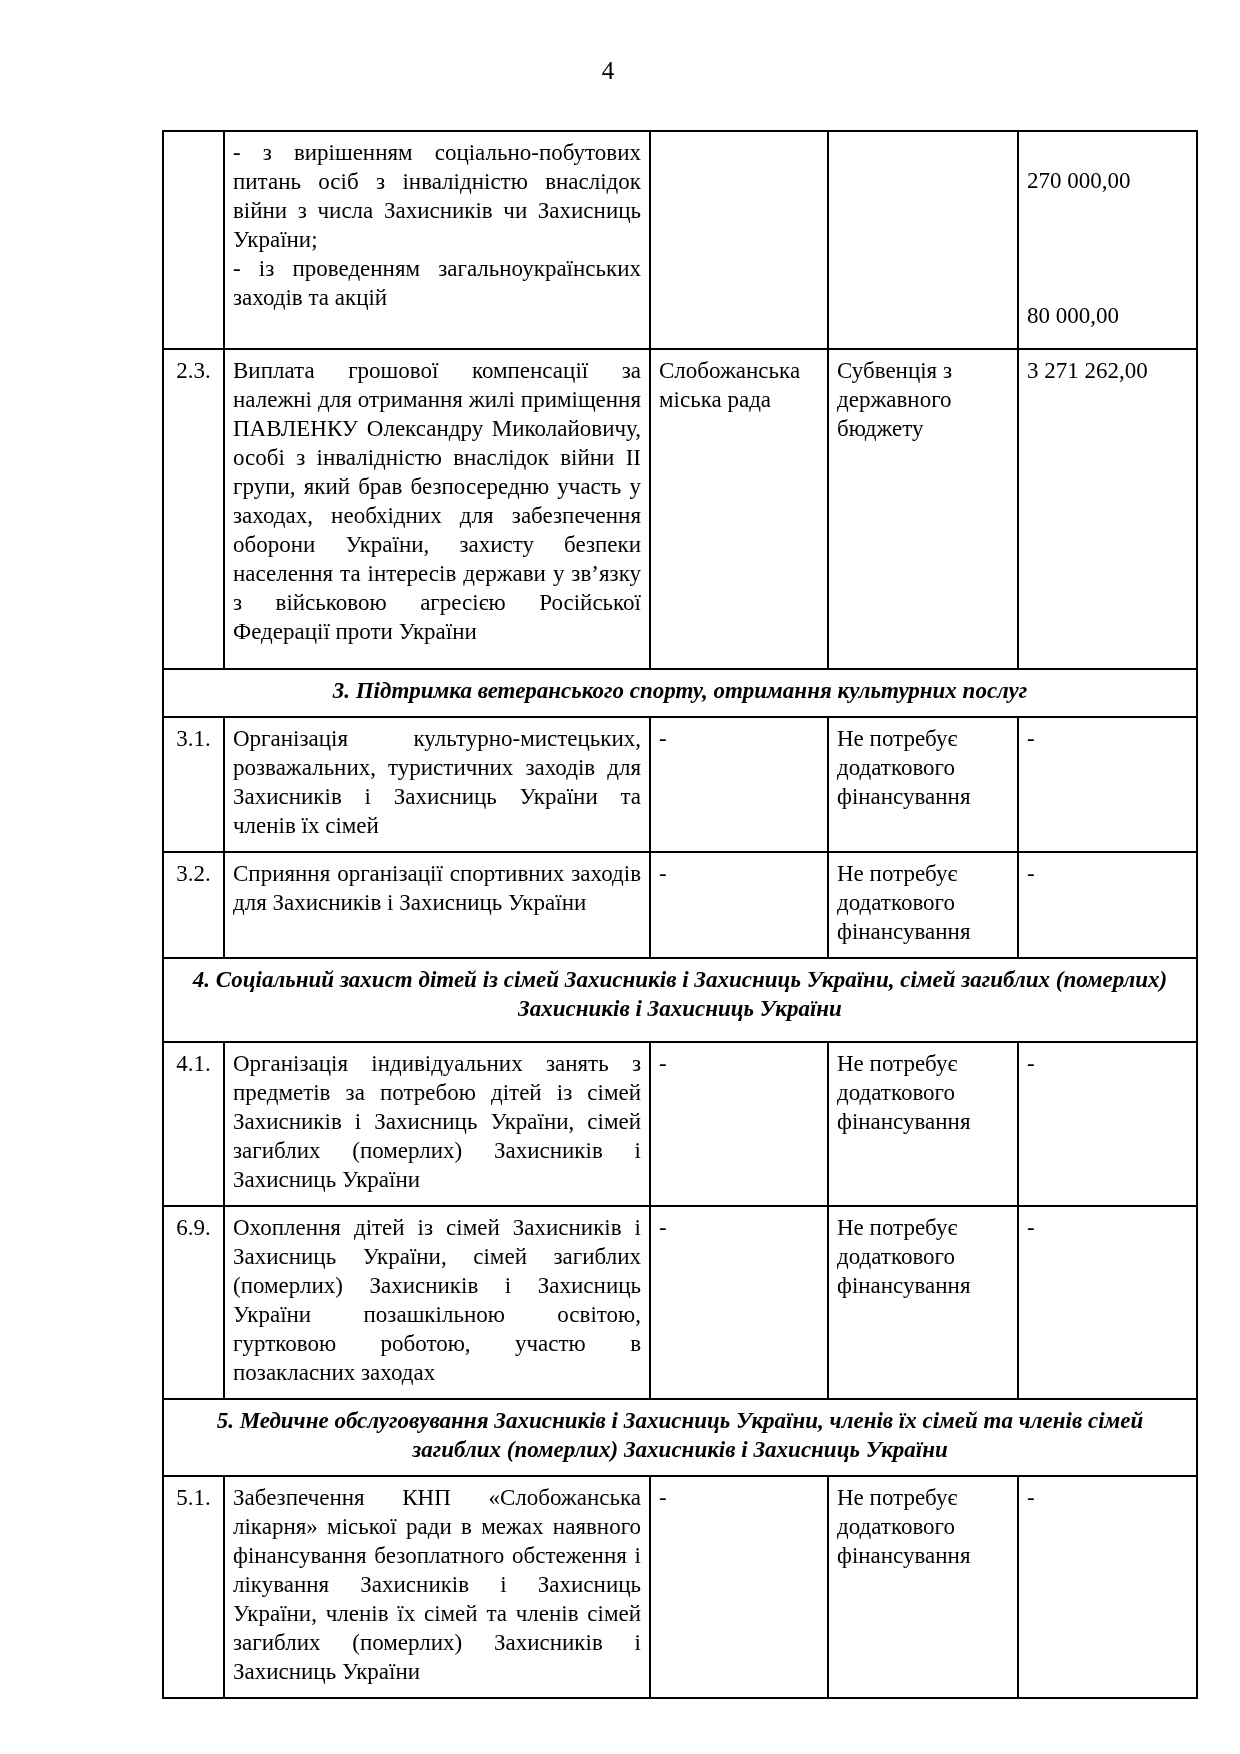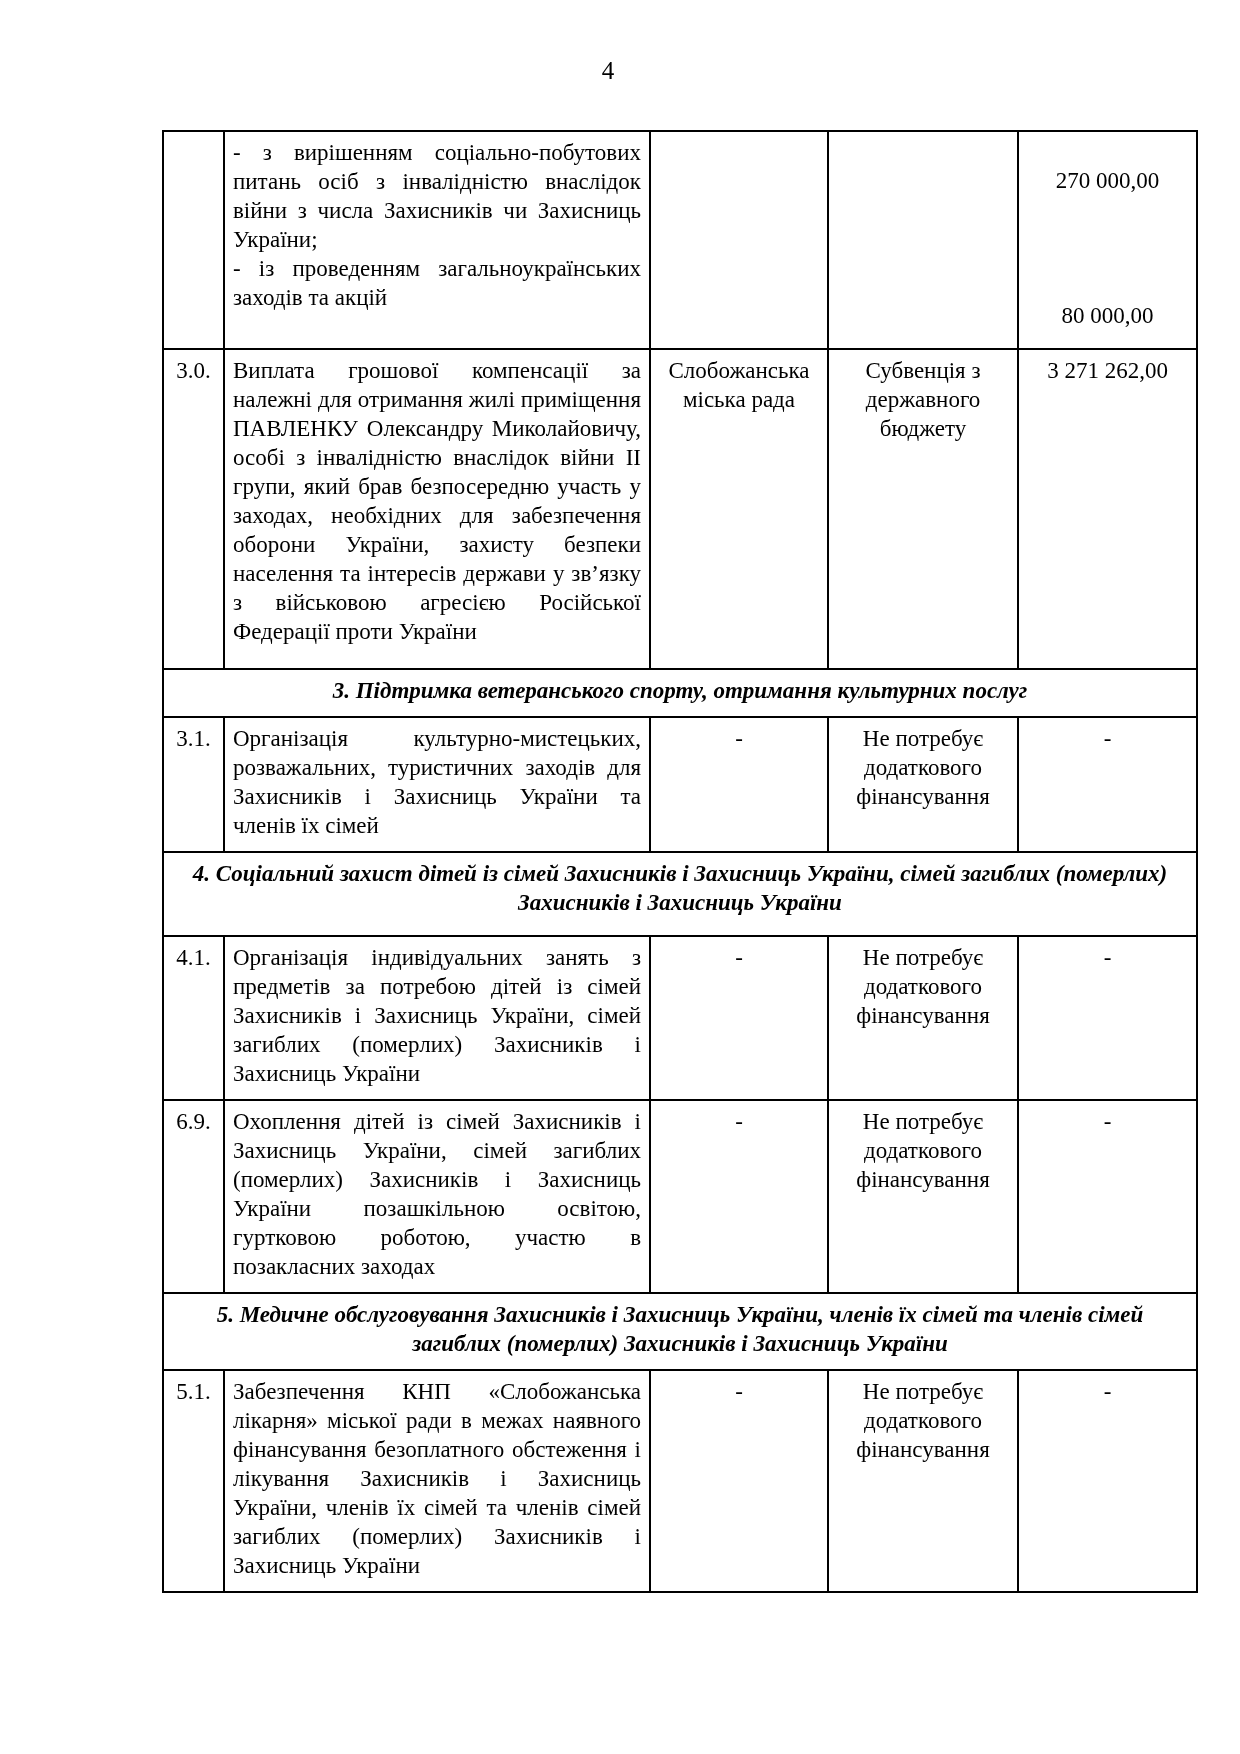--- a/index.html
+++ b/index.html
@@ -46,21 +46,21 @@
     text-align: center;
     padding-left: 2px;
     padding-right: 2px;
   }
   td.desc-cell {
     text-align: justify;
     padding-left: 10px;
     padding-right: 9px;
   }
   td.desc-cell p { margin: 0; }
-  td.center-cell { text-align: center; }
+  td.center-cell { }
   td.section-cell {
     text-align: center;
     font-weight: bold;
     vertical-align: top;
     padding: 7px 18px 2px 18px;
     line-height: 30px;
     font-style: italic;
   }
   .amount-top { margin-top: 28px; }
   .amount-bottom { margin-top: 106px; }
@@ -90,39 +90,46 @@
         </td>
         <td class="center-cell"></td>
         <td class="center-cell"></td>
         <td class="center-cell">
           <div class="amount-top">270 000,00</div>
           <div class="amount-bottom">80 000,00</div>
         </td>
       </tr>
 
       <tr style="height:320px">
-        <td class="num-cell">3.0.</td>
+        <td class="num-cell">2.3.</td>
         <td class="desc-cell">Виплата грошової компенсації за належні для отримання жилі приміщення ПАВЛЕНКУ Олександру Миколайовичу, особі з інвалідністю внаслідок війни ІІ групи, який брав безпосередню участь у заходах, необхідних для забезпечення оборони України, захисту безпеки населення та інтересів держави у зв’язку з військовою агресією Російської Федерації проти України</td>
         <td class="center-cell">Слобожанська міська рада</td>
         <td class="center-cell">Субвенція з державного бюджету</td>
         <td class="center-cell">3 271 262,00</td>
       </tr>
 
       <tr style="height:44px">
         <td class="section-cell" colspan="5">3. Підтримка ветеранського спорту, отримання культурних послуг</td>
       </tr>
 
       <tr style="height:115px">
         <td class="num-cell">3.1.</td>
         <td class="desc-cell">Організація культурно-мистецьких, розважальних, туристичних заходів для Захисників і Захисниць України та членів їх сімей</td>
         <td class="center-cell">-</td>
         <td class="center-cell">Не потребує додаткового фінансування</td>
         <td class="center-cell">-</td>
       </tr>
 
+      <tr style="height:88px">
+        <td class="num-cell">3.2.</td>
+        <td class="desc-cell">Сприяння організації спортивних заходів для Захисників і Захисниць України</td>
+        <td class="center-cell">-</td>
+        <td class="center-cell">Не потребує додаткового фінансування</td>
+        <td class="center-cell">-</td>
+      </tr>
 
       <tr style="height:84px">
         <td class="section-cell" colspan="5">4. Соціальний захист дітей із сімей Захисників і Захисниць України, сімей загиблих (померлих) Захисників і Захисниць України</td>
       </tr>
 
       <tr style="height:148px">
         <td class="num-cell">4.1.</td>
         <td class="desc-cell">Організація індивідуальних занять з предметів за потребою дітей із сімей Захисників і Захисниць України, сімей загиблих (померлих) Захисників і Захисниць України</td>
         <td class="center-cell">-</td>
         <td class="center-cell">Не потребує додаткового фінансування</td>

